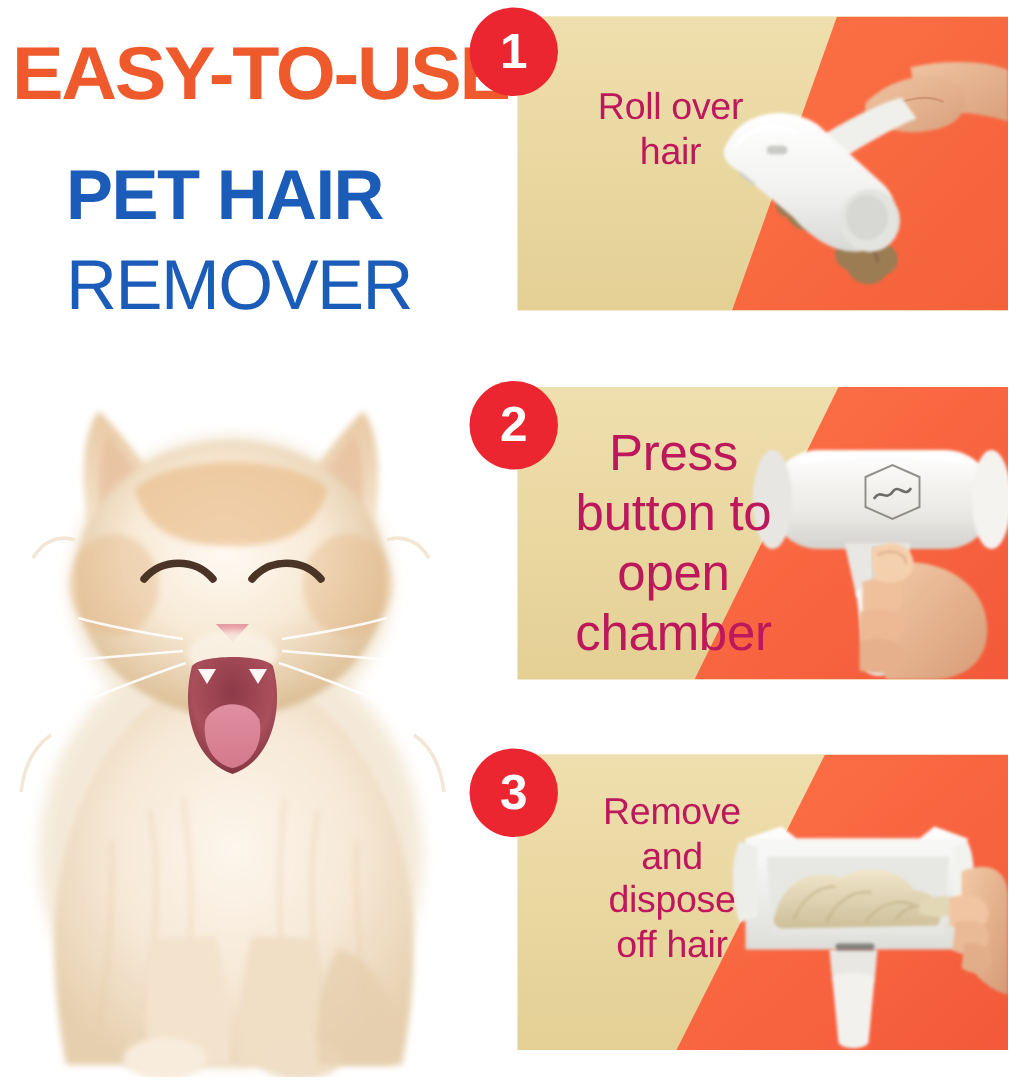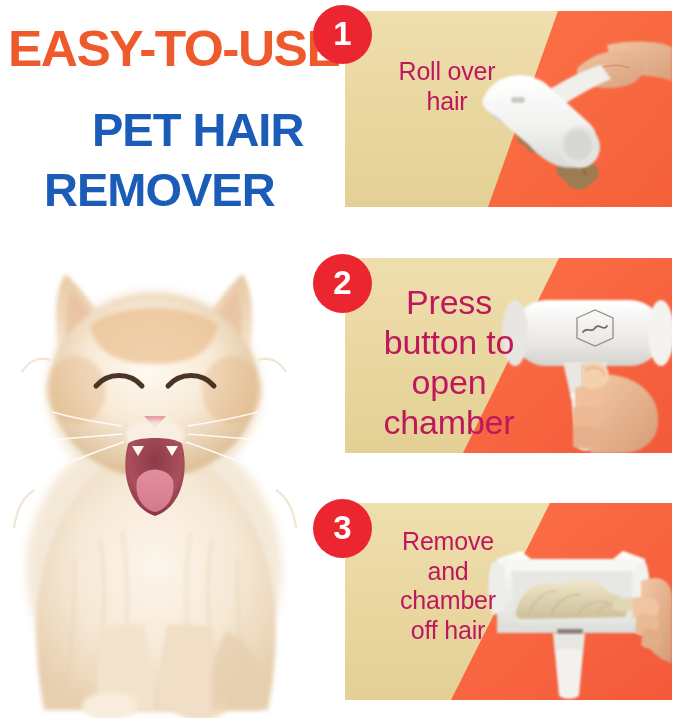--- a/index.html
+++ b/index.html
@@ -22,25 +22,24 @@
     color:#ef5a2c;
     font-family:"Liberation Sans", sans-serif;
     transform:scaleX(1.03);transform-origin:left center;
     white-space:nowrap;
   }
   .hl-line2{
     position:absolute;left:44px;top:106px;width:250px;
     font-size:47px;line-height:1;font-weight:800;
     letter-spacing:-1px;color:#1a5cb8;
     white-space:nowrap;
-    margin-left:48px;
   }
   .hl-line3{
     position:absolute;left:44px;top:166px;width:250px;
-    font-size:47px;line-height:1;font-weight:700;
+    font-size:47px;line-height:1;font-weight:400;
     letter-spacing:-1px;color:#1a5cb8;
     white-space:nowrap;
   }
 
   
   .kitten{position:absolute;left:4px;top:240px;width:302px;height:478px;}
   .kitten svg{display:block;width:100%;height:100%;}
 
   
   .panel{position:absolute;overflow:visible;}
@@ -401,18 +400,18 @@
 
         <g filter="url(#p3soft)">
           <path d="M208 130 L 240 130 L 238 152 L 210 152 Z" fill="#e9e7e3"></path>
           <path d="M210 150 C 210 144 238 144 238 150 L 234 192 C 232 197 216 197 214 192 Z" fill="#f2f1ee"></path>
           <rect x="212" y="126" width="26" height="5" rx="2" fill="#333331" opacity="0.55"></rect>
         </g>
       </svg>
     </div>
     <div class="panel-caption">Remove
 and
-chamber
+dispose
 off hair</div>
     <div class="badge" id="badge-3">3</div>
   </div>
 
 </div>
 
 </body></html>

